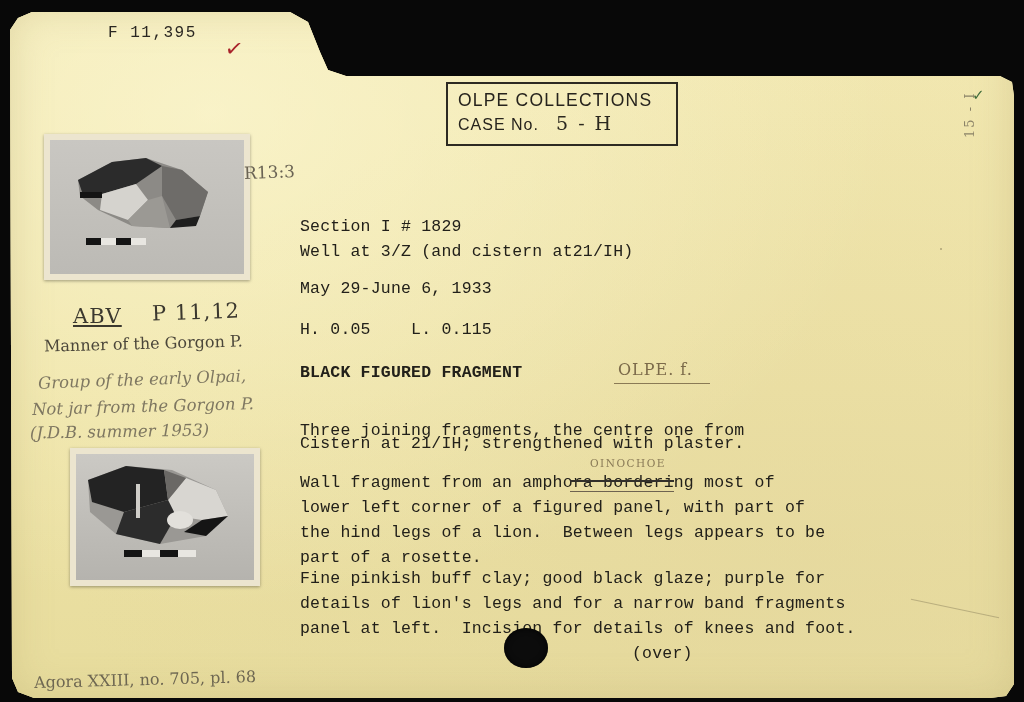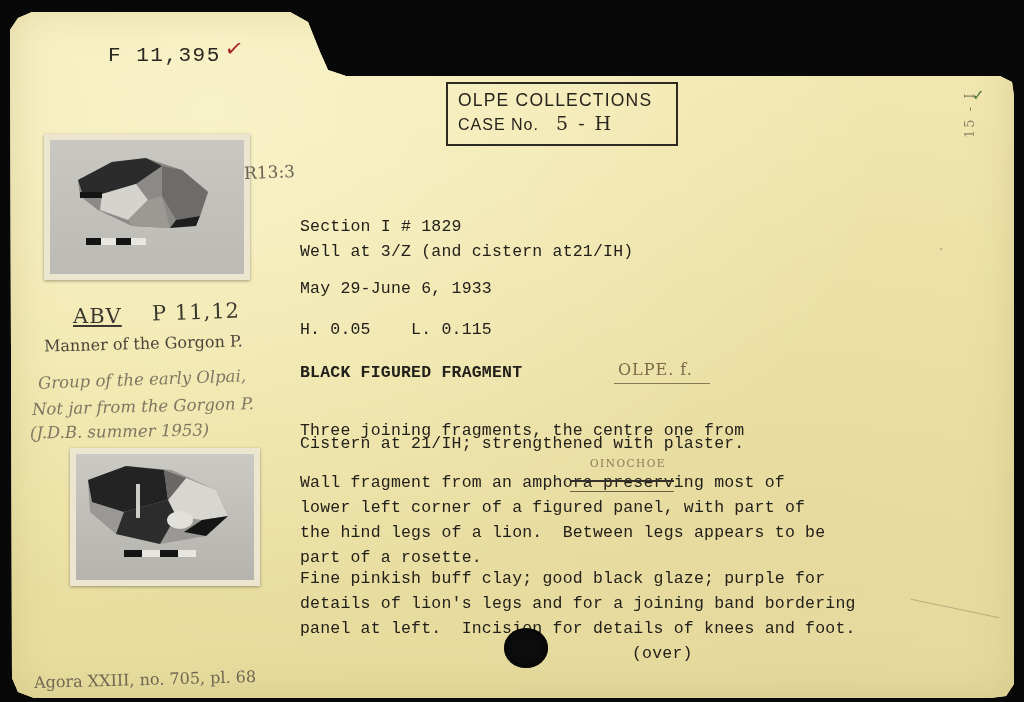--- a/index.html
+++ b/index.html
@@ -67,23 +67,23 @@
     line-height: 25px;
     letter-spacing: 0.2px;
     white-space: pre;
   }
   .typed.bold { font-weight: bold; }
 
   
   .catnum {
     position: absolute;
     left: 98px;
-    top: 36px;
+    top: 16px;
     font-family: "Liberation Mono", monospace;
-    font-size: 21px;
+    font-size: 16px;
     letter-spacing: 1.5px;
     color: #2a2722;
   }
   .checkmark {
     position: absolute;
     left: 215px;
     top: 28px;
     color: #a8222a;
     font-size: 22px;
     transform: rotate(8deg);
@@ -368,29 +368,29 @@
       <div class="typed bold" style="left:290px; top:352px;">BLACK FIGURED FRAGMENT</div>
 
       <div class="olpe">OLPE. f.</div>
       <div class="olpe-underline"></div>
 
       <div class="typed" style="left:290px; top:398px;margin-top:12px;">Three joining fragments, the centre one from</div>
       <div class="typed" style="left:290px; top:423px;">Cistern at 21/IH; strengthened with plaster.</div>
 
       <div class="oinochoe">OINOCHOE</div>
 
-      <div class="typed" style="left:290px; top:462px;">Wall fragment from an amphora preserving most of</div>
+      <div class="typed" style="left:290px; top:462px;">Wall fragment from an amphora bordering most of</div>
       <div class="strike"></div>
       <div class="amphora-underline"></div>
 
       <div class="typed" style="left:290px; top:487px;">lower left corner of a figured panel, with part of</div>
       <div class="typed" style="left:290px; top:512px;">the hind legs of a lion.  Between legs appears to be</div>
       <div class="typed" style="left:290px; top:537px;">part of a rosette.</div>
       <div class="typed" style="left:290px; top:558px;">Fine pinkish buff clay; good black glaze; purple for</div>
-      <div class="typed" style="left:290px; top:583px;">details of lion's legs and for a joining band bordering</div>
+      <div class="typed" style="left:290px; top:583px;">details of lion's legs and for a narrow band fragments</div>
       <div class="typed" style="left:290px; top:608px;">panel at left.  Incision for details of knees and foot.</div>
       <div class="typed" style="left:622px; top:633px;">(over)</div>
 
       <div class="scratch" style="left:900px; top:600px; width:90px; height:1px; transform:rotate(12deg);"></div>
       <div class="scratch" style="left:930px; top:240px; width:2px; height:2px;"></div>
 
       <div class="hole"></div>
 
     </div>
   </div>

